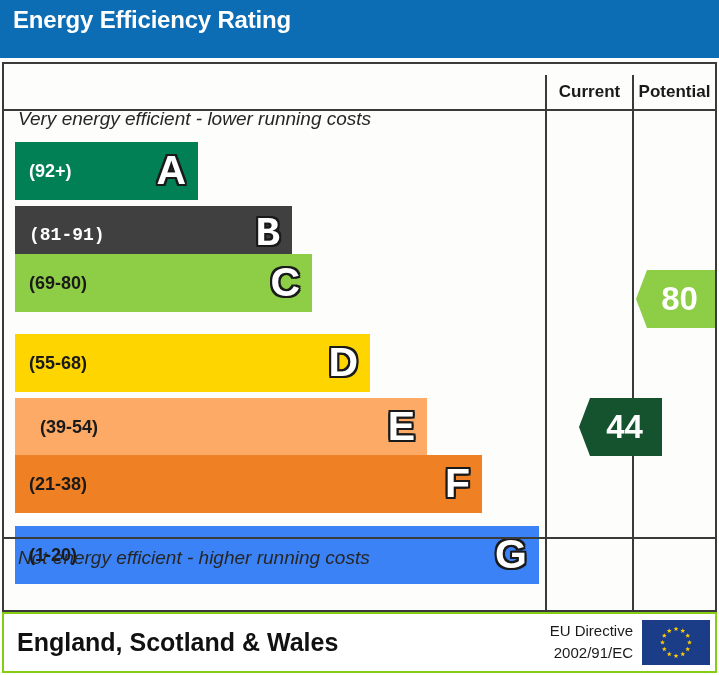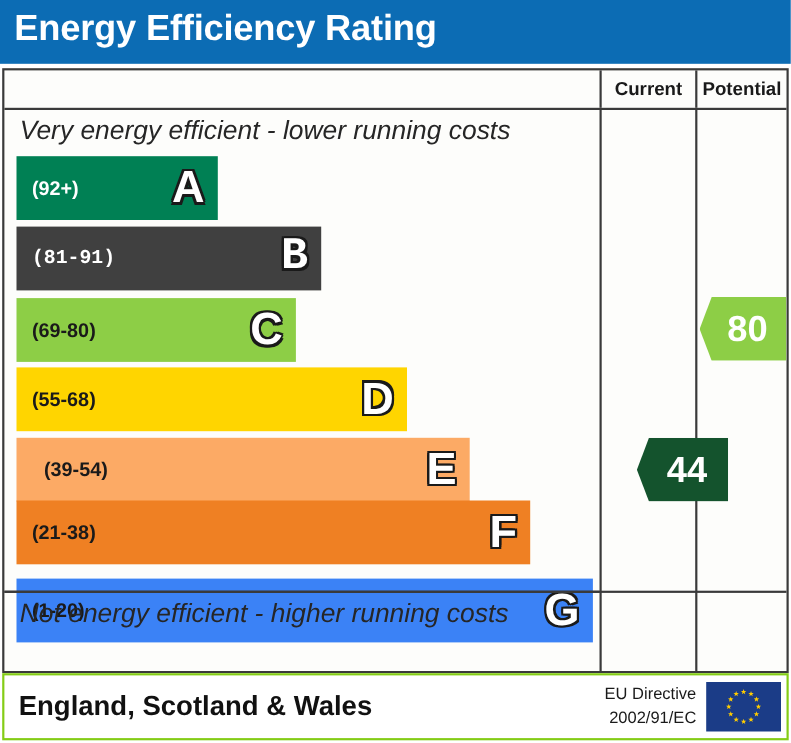--- a/index.html
+++ b/index.html
@@ -27,21 +27,21 @@
     top: 0;
     width: 719px;
     height: 58px;
     background: #0c6cb4;
     box-sizing: border-box;
   }
   .titlebar-text {
     position: absolute;
     left: 13px;
     top: 6px;
-    font-size: 33px;
+    font-size: 24px;
     font-weight: bold;
     color: #ffffff;
     letter-spacing: -0.2px;
     white-space: nowrap;
   }
 
   
   .frame {
     position: absolute;
     left: 2px;
@@ -50,21 +50,21 @@
     height: 550px;
     border: 2px solid #3a3a3a;
     box-sizing: border-box;
     background: #fdfdfb;
   }
 
   
   .hdr-row {
     position: absolute;
     left: 0;
-    top: 0;
+    top: 11px;
     width: 100%;
     height: 36px;
     border-bottom: 2px solid #3a3a3a;
     box-sizing: border-box;
   }
   .hdr-cell {
     position: absolute;
     top: 0;
     height: 34px;
     line-height: 34px;
@@ -88,21 +88,21 @@
   .vsep-1 { left: 541px; }
   .vsep-2 { left: 628px; }
 
   
   .caption {
     position: absolute;
     left: 0;
     width: 541px;
     height: 38px;
     line-height: 38px;
-    font-size: 24px;
+    font-size: 19px;
     font-style: italic;
     color: #262626;
     padding-left: 14px;
     box-sizing: border-box;
     white-space: nowrap;
   }
   .caption-top { top: 36px; }
   .caption-bottom {
     top: 473px;
     height: 37px;
@@ -237,21 +237,21 @@
 
     <div class="bars">
         <div class="bar" style="top: 78px; width: 183px; background: rgb(0, 128, 84);">
           <span class="bar-range" style="color: rgb(255, 255, 255);">(92+)</span>
           <span class="bar-letter">A</span>
         </div>
         <div class="bar" style="top: 142px; width: 277px; background: #404040; font-family: Liberation Mono, monospace;">
           <span class="bar-range" style="color: rgb(255, 255, 255);">(81-91)</span>
           <span class="bar-letter">B</span>
         </div>
-        <div class="bar" style="top: 207px; width: 254px; background: rgb(141, 206, 70);">
+        <div class="bar" style="top: 190px; width: 297px; background: rgb(141, 206, 70);">
           <span class="bar-range" style="color: rgb(26, 26, 26);">(69-80)</span>
           <span class="bar-letter">C</span>
         </div>
         <div class="bar" style="top: 270px; width: 355px; background: rgb(255, 213, 0);">
           <span class="bar-range" style="color: rgb(26, 26, 26);">(55-68)</span>
           <span class="bar-letter">D</span>
         </div>
         <div class="bar" style="top: 334px; width: 412px; background: rgb(252, 170, 101);">
           <span class="bar-range" style="color: rgb(26, 26, 26); margin-left: 11px;">(39-54)</span>
           <span class="bar-letter">E</span>

